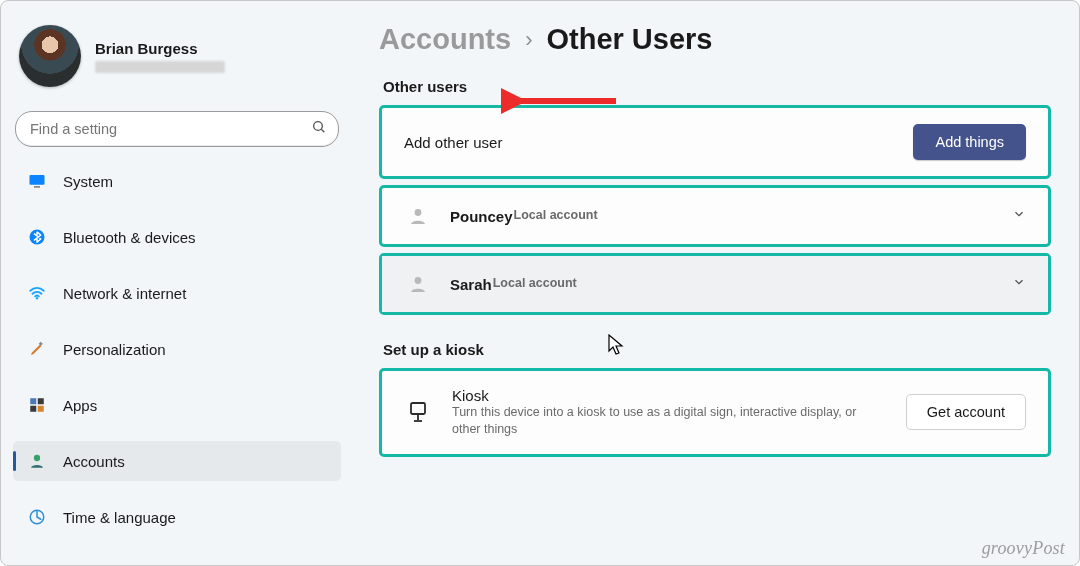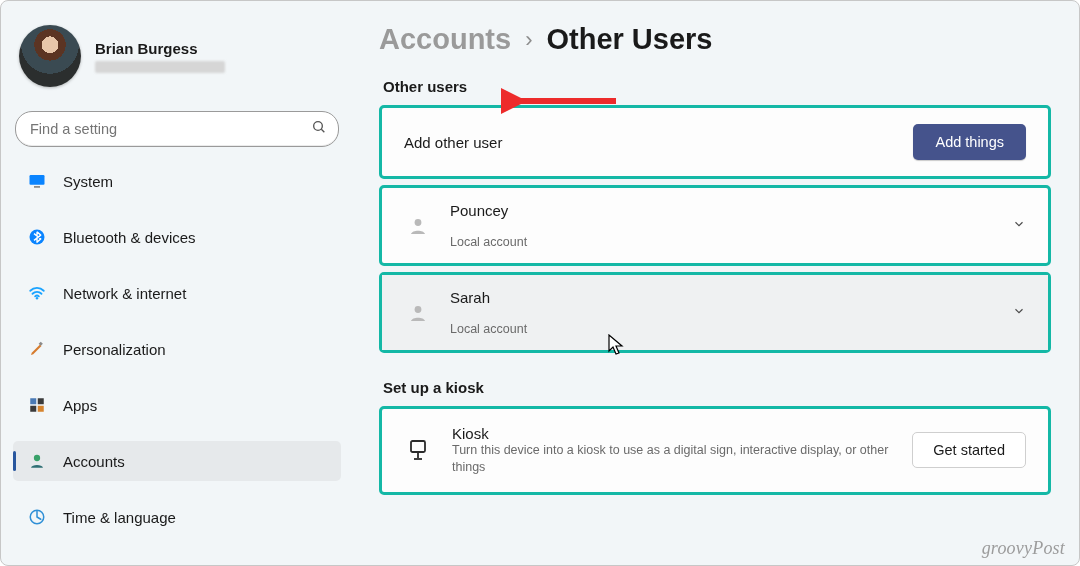--- a/index.html
+++ b/index.html
@@ -26,21 +26,21 @@
   .bc-current { font-size:29px; font-weight:600; color:#1a1a1a; }
   .section-title { font-size:15px; font-weight:600; color:#1a1a1a; margin:6px 0 10px 4px; }
   .card { background:#fdfdfd; border:3px solid #14b8a6; border-radius:5px; padding:0; margin-bottom:6px; }
   .row { display:flex; align-items:center; padding:16px 22px; gap:18px; }
   .row .label { font-size:15px; color:#1a1a1a; flex:1; }
   .btn-primary { background:#45538c; color:#fff; border:none; border-radius:5px; height:36px; padding:0 22px; font-size:14.5px; cursor:pointer; box-shadow:0 1px 1px rgba(0,0,0,.2);}
   .btn-secondary { background:#fff; color:#1a1a1a; border:1px solid #cfcfcf; border-radius:5px; height:36px; padding:0 20px; font-size:14.5px; cursor:pointer; }
   .user-row { display:flex; align-items:center; padding:14px 22px; gap:18px; cursor:pointer; }
   .user-row.hover { background:#eff1f2; }
   .user-head-icon { width:28px; height:28px; display:flex; align-items:center; justify-content:center; color:#8e8e8e; }
-  .user-text { flex:1; display:flex; flex-direction:column; gap:16px; }
+  .user-text { flex:1; display:flex; flex-direction:row; gap:1px;font-weight:bold; }
   .user-name { font-size:15px; color:#1a1a1a; }
   .user-sub { font-size:12.5px; color:#6a6a6a; }
   .chev { color:#4a4a4a; }
   .kiosk-section { margin-top:26px; }
   .kiosk-row { display:flex; align-items:center; gap:20px; padding:16px 22px; }
   .kiosk-icon { width:28px; height:28px; display:flex; align-items:center; justify-content:center; color:#2b2b2b;}
   .kiosk-text { flex:1; }
   .kiosk-title { font-size:15px; color:#1a1a1a; }
   .kiosk-desc { font-size:12.5px; color:#6a6a6a; line-height:1.35; max-width:480px; }
   .annot-arrow { position:absolute; left:500px; top:87px; pointer-events:none; }
@@ -215,21 +215,21 @@
             <svg width="24" height="24" viewBox="0 0 24 24" fill="none" stroke="currentColor" stroke-width="1.8">
                 <rect x="5" y="3" width="14" height="11" rx="1.5"></rect>
                 <line x1="12" y1="14" x2="12" y2="20"></line>
                 <line x1="8" y1="21" x2="16" y2="21"></line>
               </svg>
           </span>
           <div class="kiosk-text">
             <div class="kiosk-title">Kiosk</div>
             <div class="kiosk-desc">Turn this device into a kiosk to use as a digital sign, interactive display, or other things</div>
           </div>
-          <button class="btn-secondary">Get started</button>
+          <button class="btn-secondary">Get account</button>
         </div>
       </div>
     </div>
 
   </main>
 
   <svg class="annot-arrow" width="120" height="26">
     <defs>
         <marker id="ah" markerWidth="10" markerHeight="10" refX="2" refY="5" orient="auto">
           <path d="M10 0 L0 5 L10 10 z" fill="#ed2b2b"></path>

